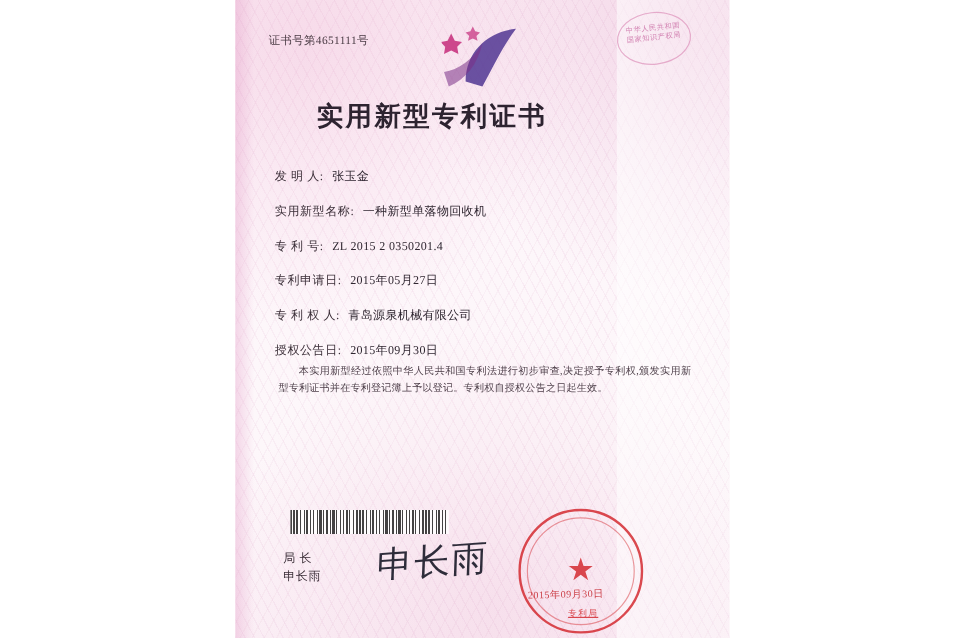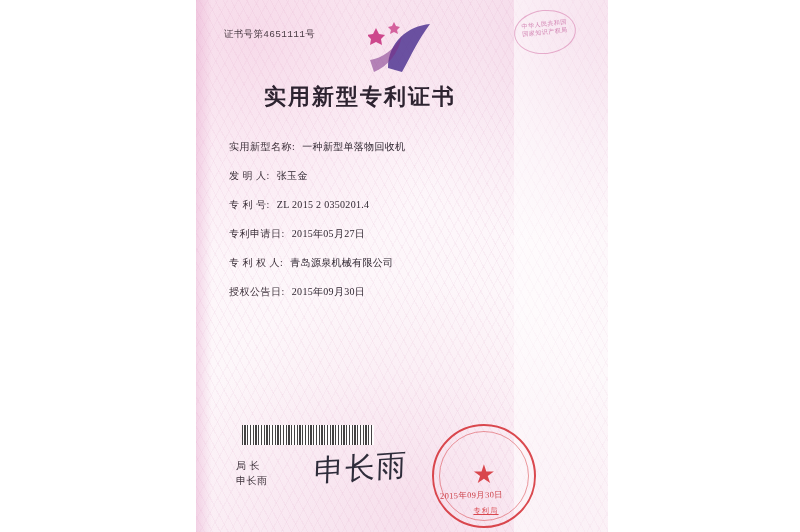--- a/index.html
+++ b/index.html
@@ -62,21 +62,20 @@
   }
 
   
   .cert-no {
     position: absolute;
     left: 28px;
     top: 28px;
     font-size: 9.5px;
     color: #4a3b44;
     letter-spacing: 0.3px;
-    font-family: Liberation Mono, monospace;
   }
   .main-title {
     position: absolute;
     left: 0;
     top: 82px;
     width: 328px;
     text-align: center;
     font-size: 22px;
     font-weight: bold;
     color: #2d2330;
@@ -273,46 +272,47 @@
       <div class="s1">中华人民共和国</div>
       <div class="s2">国家知识产权局</div>
     </div>
 
     <div class="cert-no">证书号第4651111号</div>
 
     <div class="main-title">实用新型专利证书</div>
 
     <div class="fields">
       <div class="field-row">
+        <span class="field-label">发 明 人:</span>
+        <span class="field-value">张玉金</span>
+      </div>
+      <div class="field-row">
         <span class="field-label">实用新型名称:</span>
         <span class="field-value">一种新型单落物回收机</span>
       </div>
       <div class="field-row">
-        <span class="field-label">发 明 人:</span>
-        <span class="field-value">张玉金</span>
-      </div>
-      <div class="field-row">
         <span class="field-label">专 利 号:</span>
         <span class="field-value">ZL 2015 2 0350201.4</span>
       </div>
       <div class="field-row">
         <span class="field-label">专利申请日:</span>
         <span class="field-value">2015年05月27日</span>
       </div>
       <div class="field-row">
         <span class="field-label">专 利 权 人:</span>
         <span class="field-value">青岛源泉机械有限公司</span>
       </div>
       <div class="field-row">
         <span class="field-label">授权公告日:</span>
         <span class="field-value">2015年09月30日</span>
       </div>
     </div>
 
     <div class="body-text">
+      <p>本实用新型经过依照中华人民共和国专利法进行初步审查,决定授予专利权,颁发实用新型专利证书并在专利登记簿上予以登记。专利权自授权公告之日起生效。</p>
     </div>
 
     <div class="barcode"></div>
 
     <div class="sig-block">
       <div>局  长</div>
       <div>申长雨</div>
     </div>
     <div class="handwriting">申长雨</div>
 

